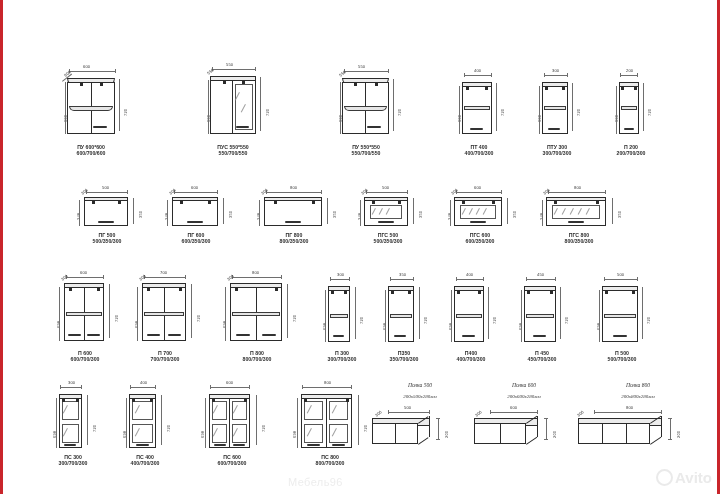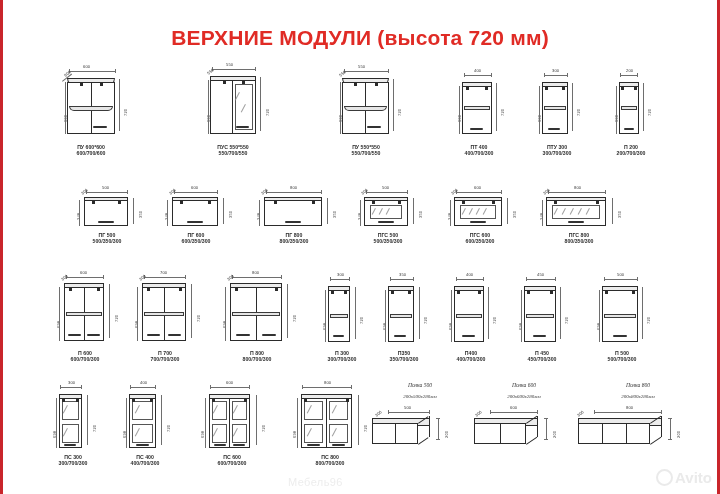--- a/index.html
+++ b/index.html
@@ -78,21 +78,20 @@
   }
   .avito .mark{width:13px;height:13px;border-radius:50%;border:2px solid #eaeaea;}
 </style>
 </head>
 <body>
 
 <div class="sheet">
   <div class="edge-l"></div>
   <div class="edge-r"></div>
 
-  <div class="title">ВЕРХНИЕ МОДУЛИ (высота 720 мм)</div>
 
   <div class="item" style="left:55px;top:66px;">
     <div class="art" style="width:72px;height:74px;">
       <div class="dim" style="left:28px;top:-2px;">600</div>
       <div class="dl h" style="left:14px;top:5px;width:47px;"></div>
       <div class="tick" style="left:14px;top:3px;"></div>
         <div class="tick" style="left:60px;top:3px;"></div>
       <div class="dim d" style="left:8px;top:8px;">600</div>
       <div class="dl" style="left:7px;top:15px;width:12px;height:1px;transform:rotate(-38deg);transform-origin:0 0;"></div>
       <div class="topface" style="left:12px;top:12px;width:48px;height:10px;border-radius:0 0 24px 24px;"></div>

